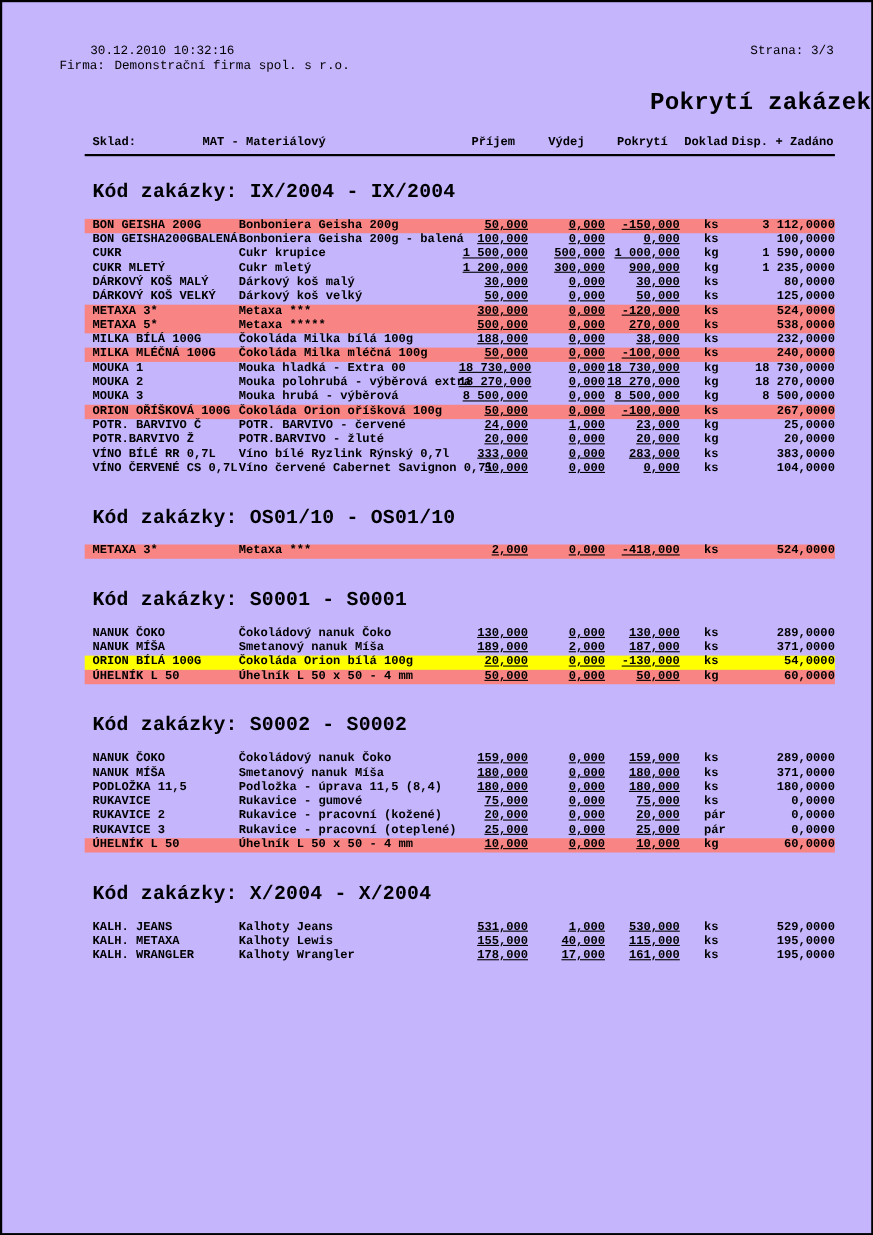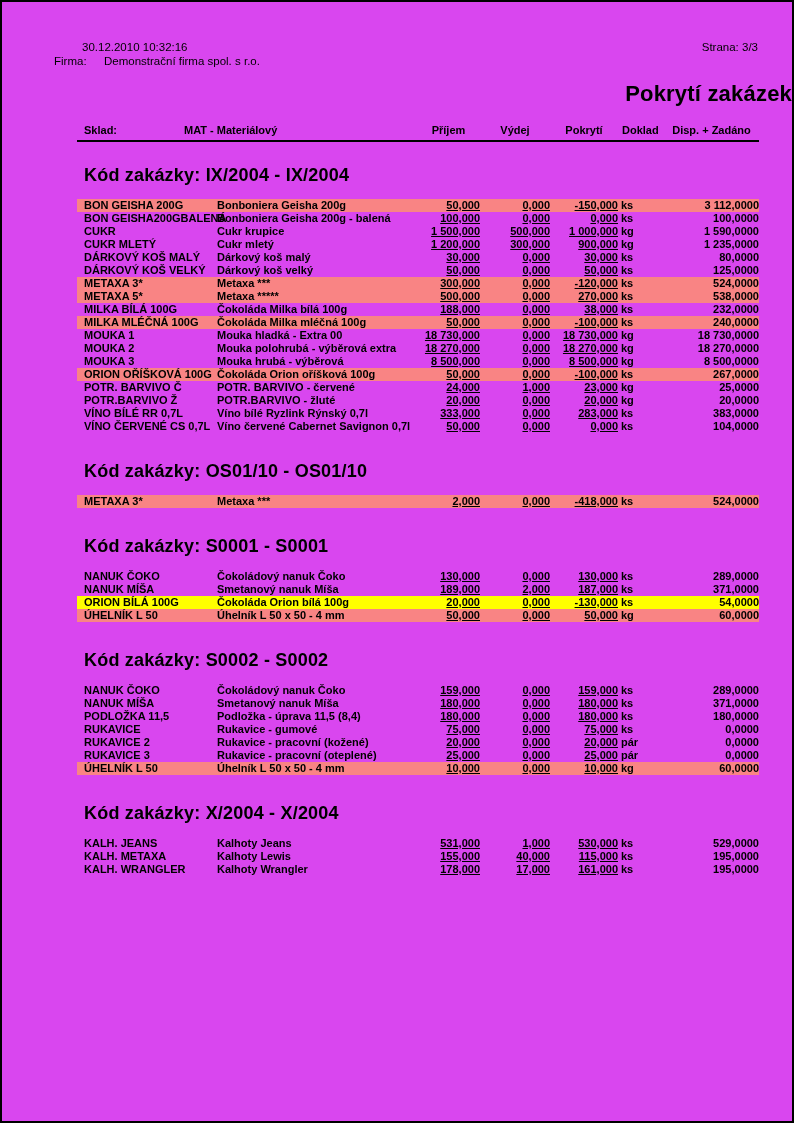--- a/index.html
+++ b/index.html
@@ -1,22 +1,22 @@
 <!DOCTYPE html>
 <html><head>
 <meta charset="utf-8">
 <style>
   * { box-sizing: border-box; }
   html,body { margin:0; padding:0; background:#ffffff; }
   .page {
     position: relative;
     width: 794px; height: 1123px;
-    background: #d946ef;
+    background: #c4b5fd;
     border: 2px solid #000000;
-    font-family: Liberation Sans, sans-serif;
+    font-family: Liberation Mono, monospace;
     color: #000000;
     overflow: hidden;
   }
   .content { padding-top: 38px; }
 
   
   .meta-line {
     margin-left: 80px; width: 676px;
     display: flex; justify-content: space-between;
     font-size: 11.5px; line-height: 14px;
@@ -69,21 +69,21 @@
     width: 682px; padding-left: 7px;
     height: 13px;
     display: grid;
     grid-template-columns: 133px 200px 63px 70px 68px 40px 1fr;
     font-size: 11px; font-weight: bold; line-height: 13px;
     white-space: nowrap;
     align-items: center;
   }
   .cell { overflow: visible; }
   .cell.r { text-align: right; }
-  .cell.unit { padding-left: 3px; }
+  .cell.unit { padding-left: 22px; }
   .num-u { text-decoration: underline; }
 </style>
 </head>
 <body>
 
 <div class="page">
   <div class="content">
     <div class="meta-line">
       <span>30.12.2010  10:32:16</span>
       <span>Strana: 3/3</span>

